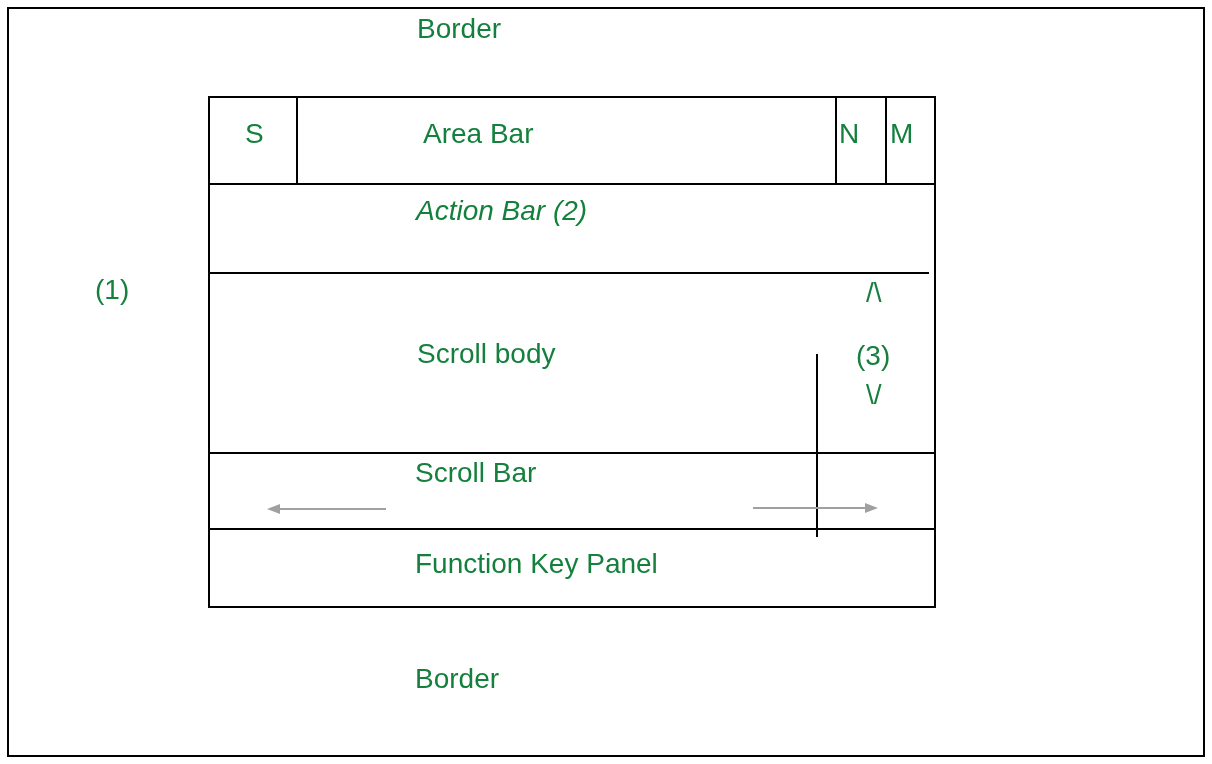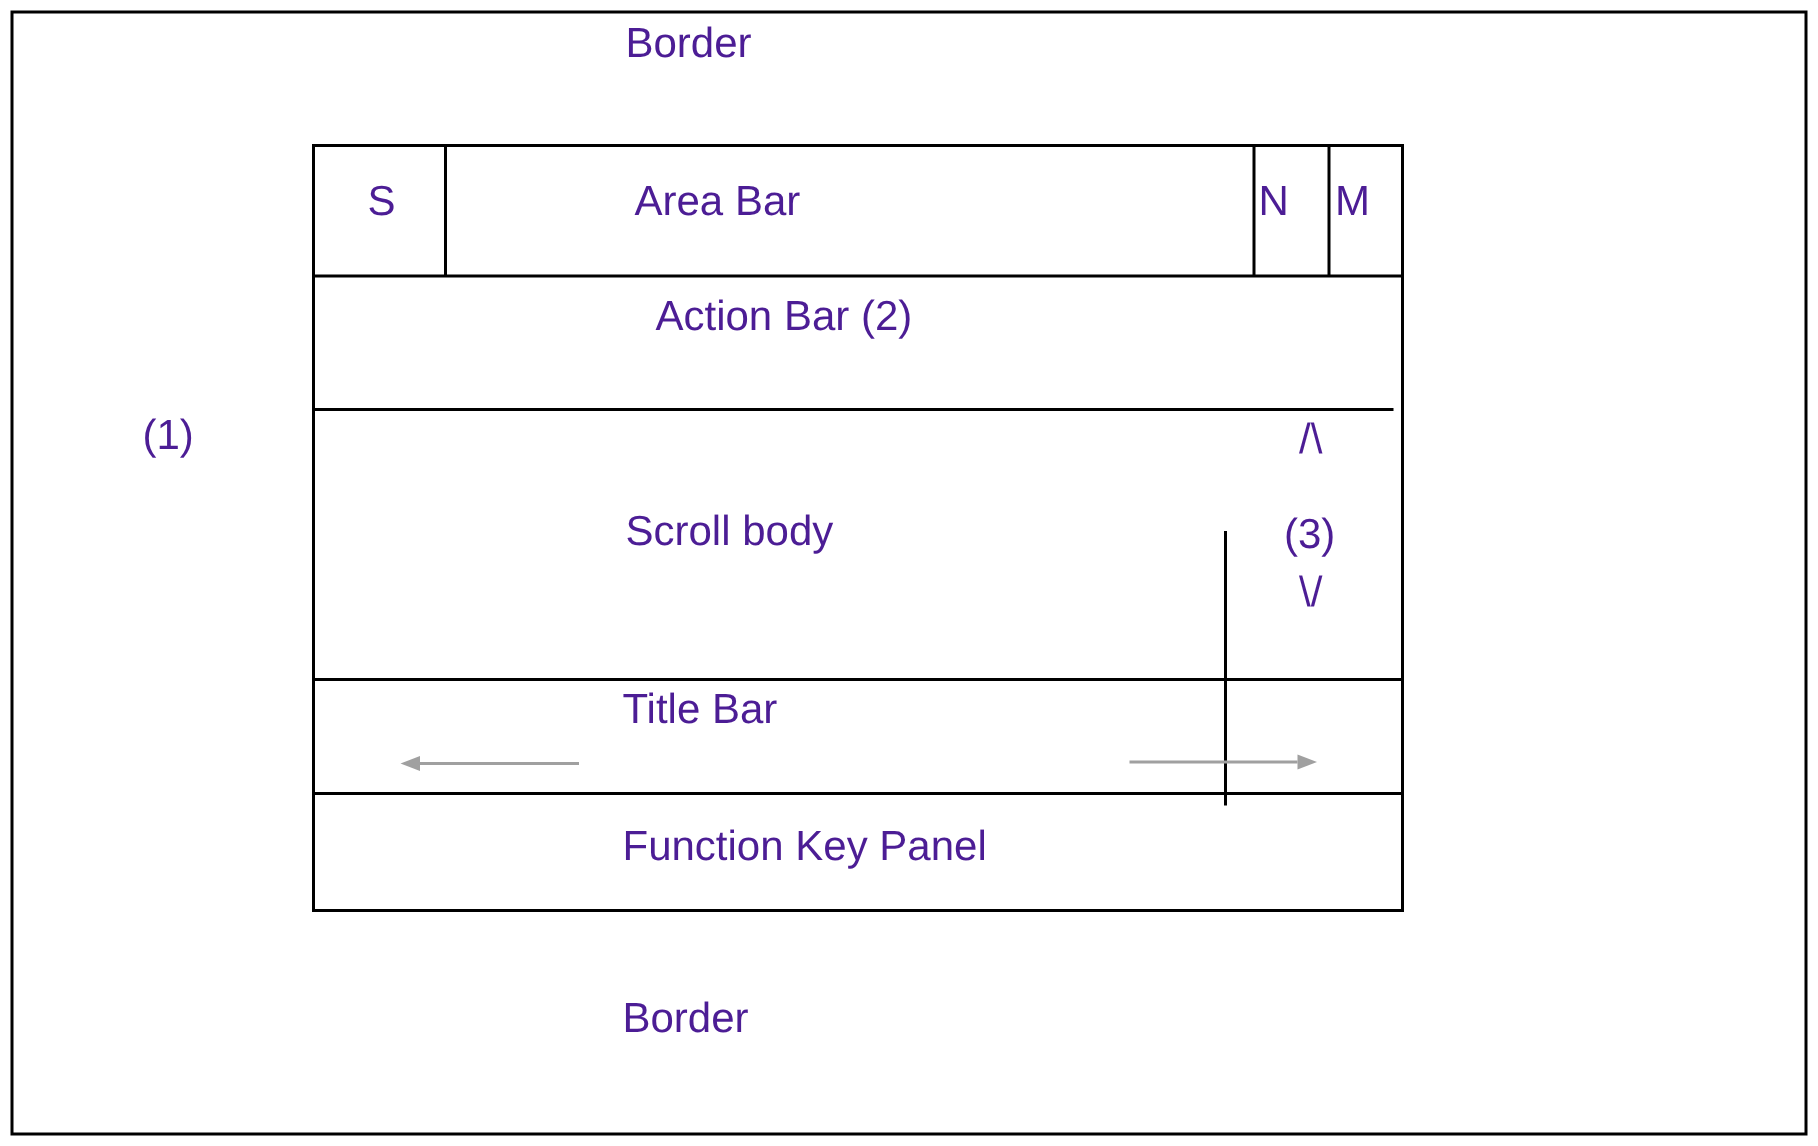--- a/index.html
+++ b/index.html
@@ -10,21 +10,21 @@
     background: #ffffff;
     font-family: "Liberation Sans", sans-serif;
     color: #000000;
     overflow: hidden;
   }
   .lbl {
     position: absolute;
     font-size: 28px;
     line-height: 1;
     white-space: nowrap;
-    color: #4c1d95;
+    color: #15803d;
   }
   .rect {
     position: absolute;
     box-sizing: border-box;
     border: 2px solid #000000;
     background: transparent;
   }
   .hline, .vline {
     position: absolute;
     background: #000000;
@@ -65,32 +65,32 @@
   <div class="vline" style="left:296px; top:96px; width:2px; height:88px;"></div>
   <div class="vline" style="left:835px; top:96px; width:2px; height:88px;"></div>
   <div class="vline" style="left:885px; top:96px; width:2px; height:88px;"></div>
   <div class="hline" style="left:208px; top:183px; width:728px; height:2px;"></div>
 
   <div class="lbl" style="left:245px; top:120px;">S</div>
   <div class="lbl" style="left:423px; top:120px;">Area Bar</div>
   <div class="lbl" style="left:839px; top:120px;">N</div>
   <div class="lbl" style="left:890px; top:120px;">M</div>
 
-  <div class="lbl" style="left:437px; top:197px;">Action Bar (2)</div>
+  <div class="lbl" style="left:416px; top:197px;font-style:italic;">Action Bar (2)</div>
   <div class="hline" style="left:208px; top:272px; width:721px; height:2px;"></div>
 
   <div class="lbl" style="left:417px; top:340px;">Scroll body</div>
 
   <div class="lbl" style="left:866px; top:279px;">/\</div>
   <div class="lbl" style="left:856px; top:342px;">(3)</div>
   <div class="lbl" style="left:866px; top:381px;">\/</div>
   <div class="vline" style="left:816px; top:354px; width:2px; height:183px;"></div>
 
   <div class="hline" style="left:208px; top:452px; width:728px; height:2px;"></div>
-  <div class="lbl" style="left:415px; top:459px;">Title Bar</div>
+  <div class="lbl" style="left:415px; top:459px;">Scroll Bar</div>
 
   <div>
     <span class="head head-left" style="left:267px; top:504px;"></span>
     <span class="shaft" style="left:278px; top:508px; width:108px; height:2px;"></span>
   </div>
 
   <div>
     <span class="shaft" style="left:753px; top:507px; width:112px; height:2px;"></span>
     <span class="head head-right" style="left:865px; top:503px;"></span>
   </div>

